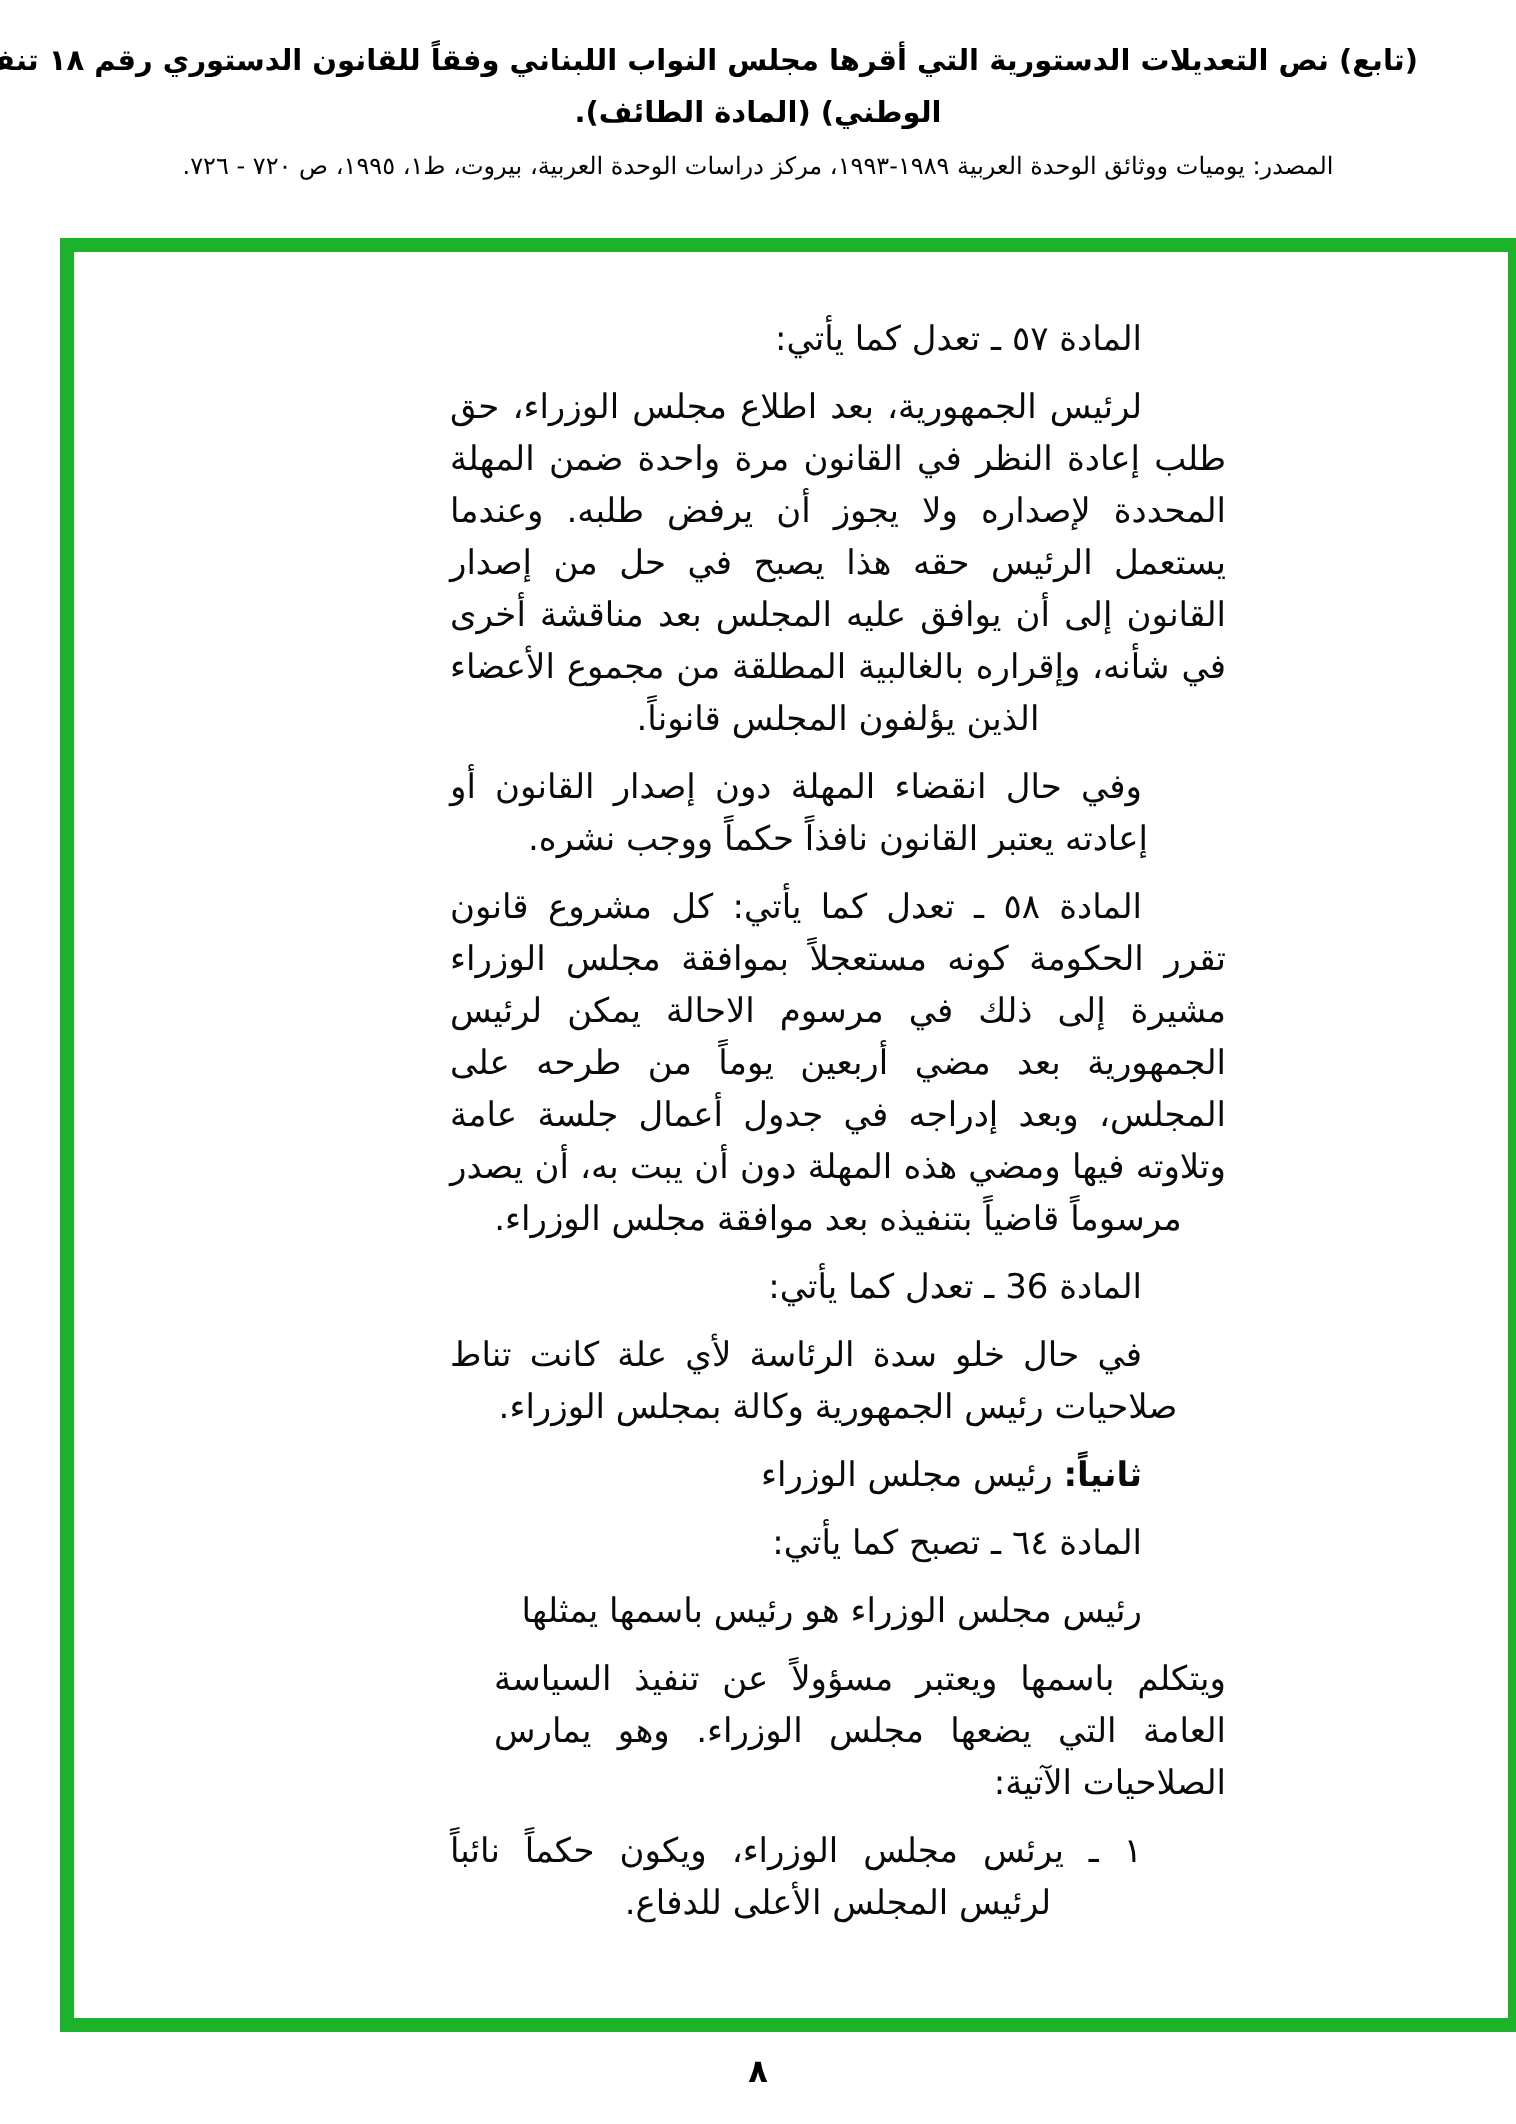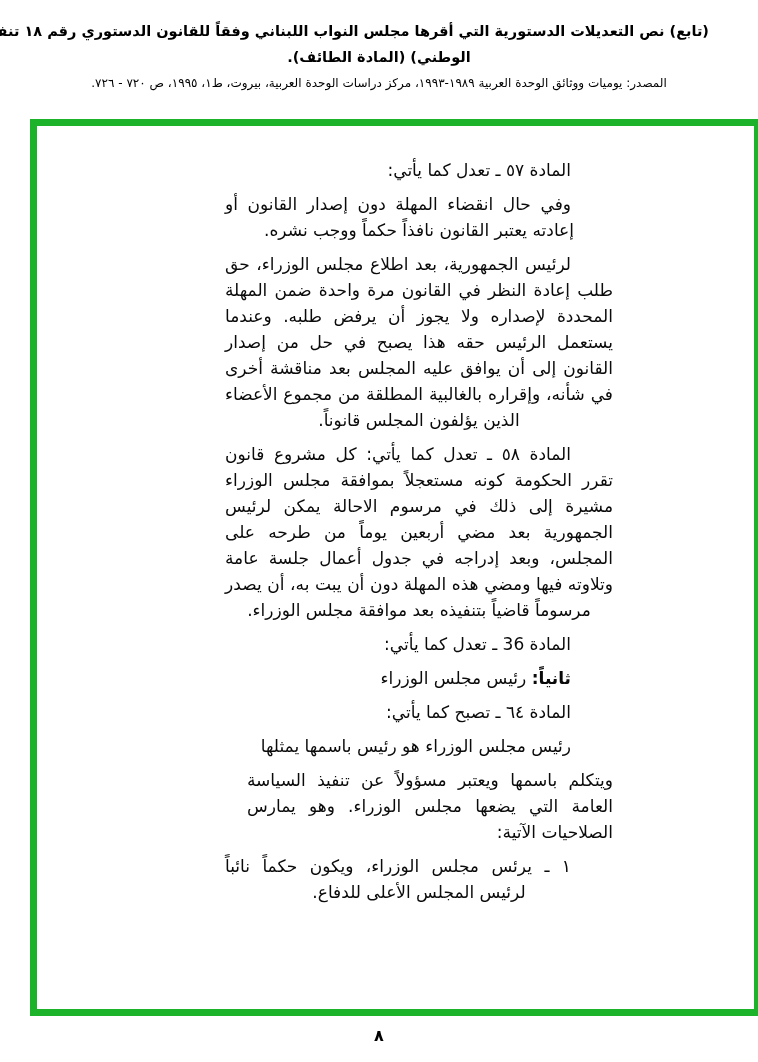--- a/index.html
+++ b/index.html
@@ -63,24 +63,25 @@
 
   <div class="page-header">
     <div class="title-line">(تابع) نص التعديلات الدستورية التي أقرها مجلس النواب اللبناني وفقاً للقانون الدستوري رقم ١٨ تنفيذاً (لوثيقة الوفاق</div>
     <div class="title-line second">الوطني) (المادة الطائف).</div>
     <div class="source-line">المصدر: يوميات ووثائق الوحدة العربية ١٩٨٩-١٩٩٣، مركز دراسات الوحدة العربية، بيروت، ط١، ١٩٩٥، ص ٧٢٠ - ٧٢٦.</div>
   </div>
 
   <div class="frame" style="border-color: rgb(28, 179, 43);">
     <div class="content">
         <div class="para heading indent">المادة ٥٧ ـ تعدل كما يأتي:</div>
+        <div class="para body indent last-center">لرئيس الجمهورية، بعد اطلاع مجلس الوزراء، حق طلب إعادة النظر في القانون مرة واحدة ضمن المهلة المحددة لإصداره ولا يجوز أن يرفض طلبه. وعندما يستعمل الرئيس حقه هذا يصبح في حل من إصدار القانون إلى أن يوافق عليه المجلس بعد مناقشة أخرى في شأنه، وإقراره بالغالبية المطلقة من مجموع الأعضاء الذين يؤلفون المجلس قانوناً.</div>
         <div class="para body indent last-center">وفي حال انقضاء المهلة دون إصدار القانون أو إعادته يعتبر القانون نافذاً حكماً ووجب نشره.</div>
-        <div class="para body indent last-center">لرئيس الجمهورية، بعد اطلاع مجلس الوزراء، حق طلب إعادة النظر في القانون مرة واحدة ضمن المهلة المحددة لإصداره ولا يجوز أن يرفض طلبه. وعندما يستعمل الرئيس حقه هذا يصبح في حل من إصدار القانون إلى أن يوافق عليه المجلس بعد مناقشة أخرى في شأنه، وإقراره بالغالبية المطلقة من مجموع الأعضاء الذين يؤلفون المجلس قانوناً.</div>
         <div class="para body indent last-center">المادة ٥٨ ـ تعدل كما يأتي: كل مشروع قانون تقرر الحكومة كونه مستعجلاً بموافقة مجلس الوزراء مشيرة إلى ذلك في مرسوم الاحالة يمكن لرئيس الجمهورية بعد مضي أربعين يوماً من طرحه على المجلس، وبعد إدراجه في جدول أعمال جلسة عامة وتلاوته فيها ومضي هذه المهلة دون أن يبت به، أن يصدر مرسوماً قاضياً بتنفيذه بعد موافقة مجلس الوزراء.</div>
         <div class="para heading indent">المادة 36 ـ تعدل كما يأتي:</div>
+        <div class="para body indent last-center">في حال خلو سدة الرئاسة لأي علة كانت تناط صلاحيات رئيس الجمهورية وكالة بمجلس الوزراء.</div>
         <div class="para line indent"><b>ثانياً:</b> رئيس مجلس الوزراء</div>
         <div class="para heading indent">المادة ٦٤ ـ تصبح كما يأتي:</div>
         <div class="para line indent">رئيس مجلس الوزراء هو رئيس باسمها يمثلها</div>
         <div class="para body last-right">ويتكلم باسمها ويعتبر مسؤولاً عن تنفيذ السياسة العامة التي يضعها مجلس الوزراء. وهو يمارس الصلاحيات الآتية:</div>
         <div class="para body indent last-center">١ ـ يرئس مجلس الوزراء، ويكون حكماً نائباً لرئيس المجلس الأعلى للدفاع.</div>
       </div>
   </div>
 
   <div class="page-num">٨</div>
 

